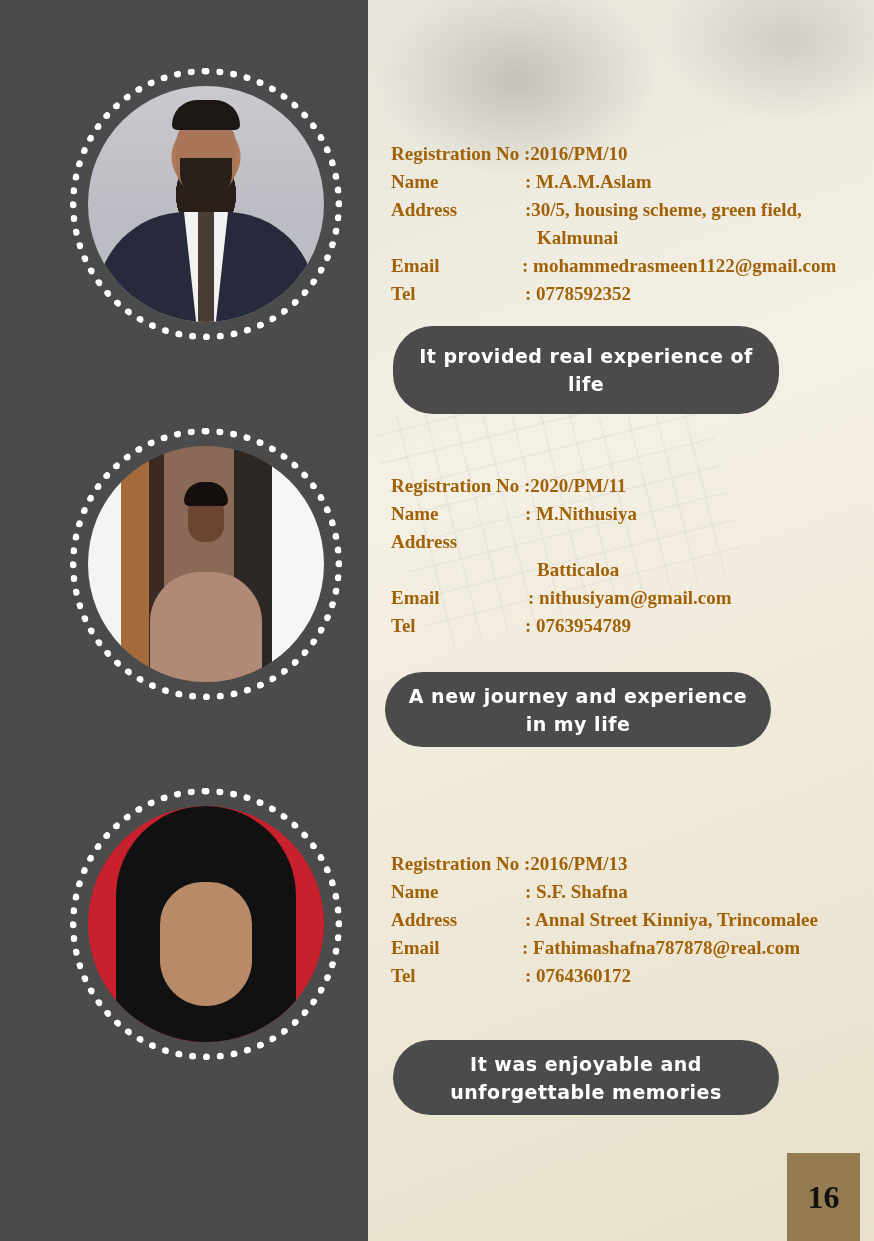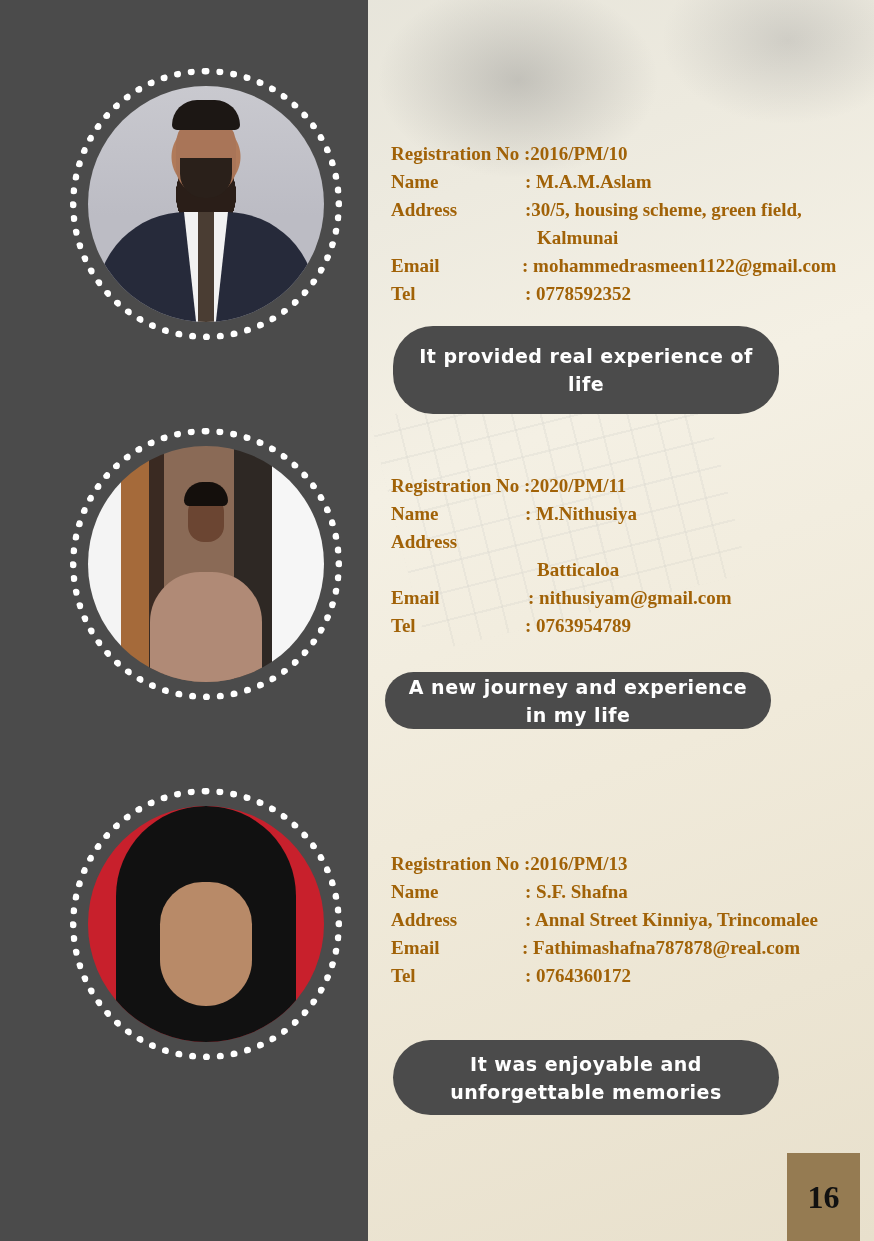--- a/index.html
+++ b/index.html
@@ -96,21 +96,21 @@
     </div>
   <div class="row">
       <span class="lbl" style="width:137px">Email</span>
       <span>: nithusiyam@gmail.com</span>
     </div>
   <div class="row">
       <span class="lbl">Tel</span>
       <span>: 0763954789</span>
     </div>
 </div>
-<div class="pill" style="left:385px;top:672px;width:386px;height:57px;">
+<div class="pill" style="left:385px;top:672px;width:386px;height:75px;">
   <span style="width:360px;">A new journey and experience in my life</span>
 </div>
 
 <div class="ring" style="left:70px;top:788px;">
   <div class="dots"></div>
   <div class="photo" style="background:#c8202c;">
     <div style="position:absolute;left:28px;top:0;width:180px;height:260px;background:#111;border-radius:90px 90px 40px 40px;"></div>
     <div style="position:absolute;left:72px;top:76px;width:92px;height:124px;background:#b88a68;border-radius:46px 46px 50px 50px;"></div>
   </div>
 </div>

